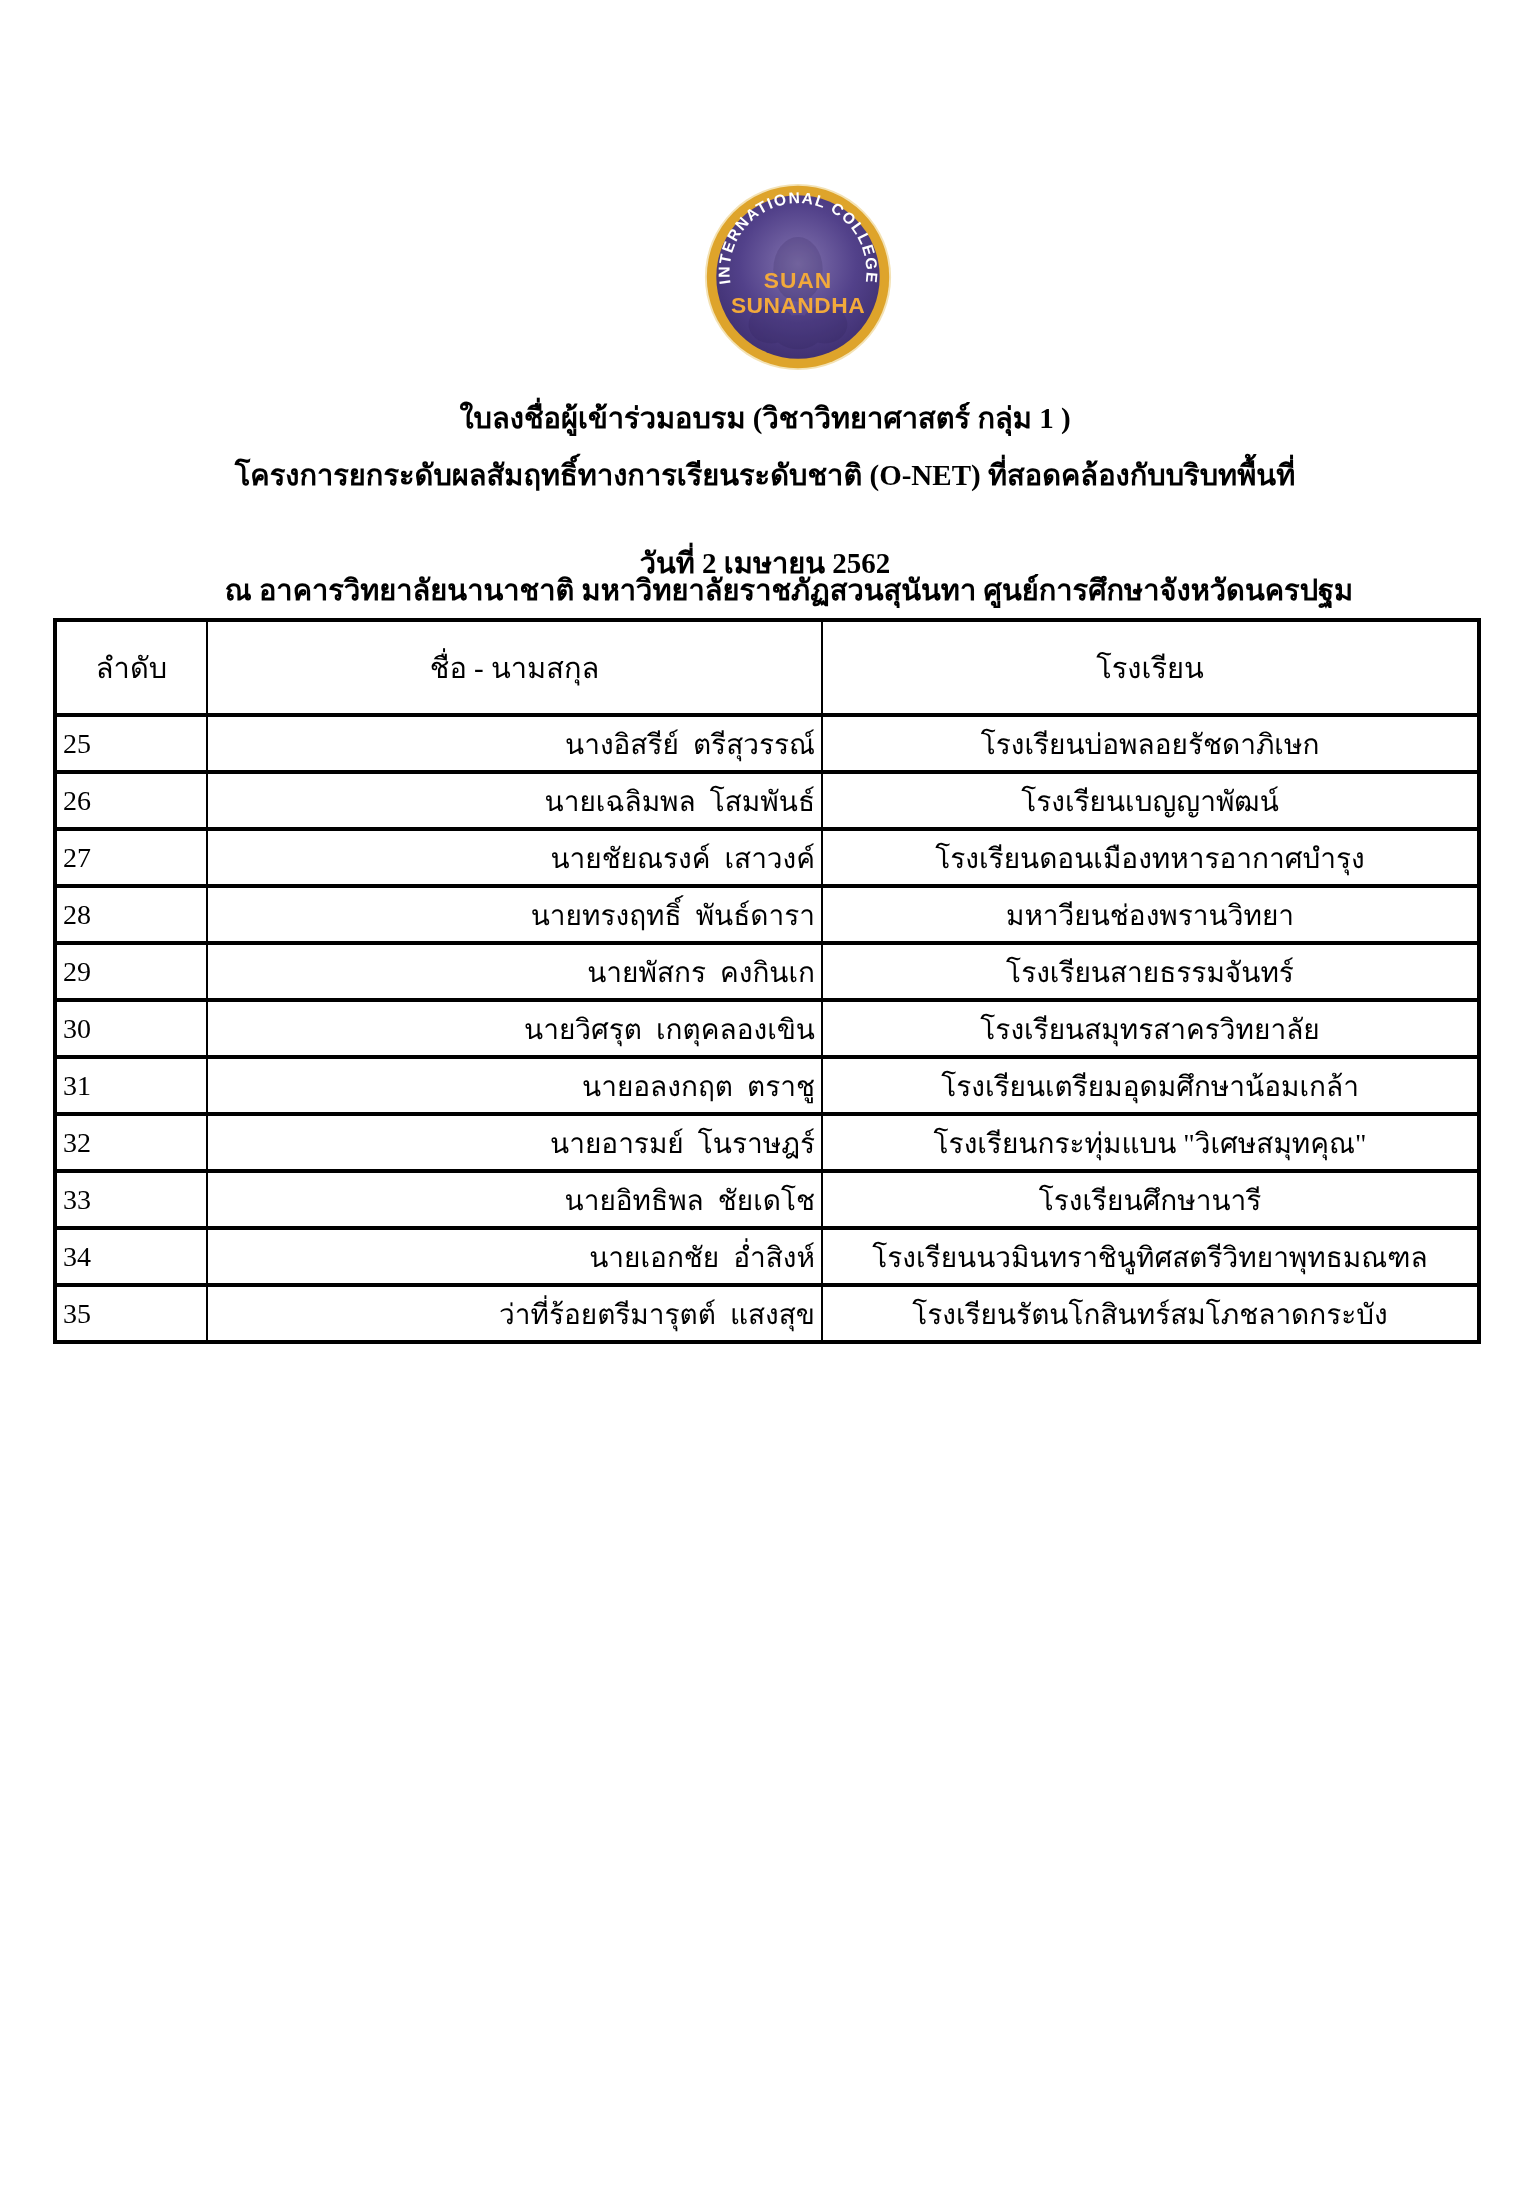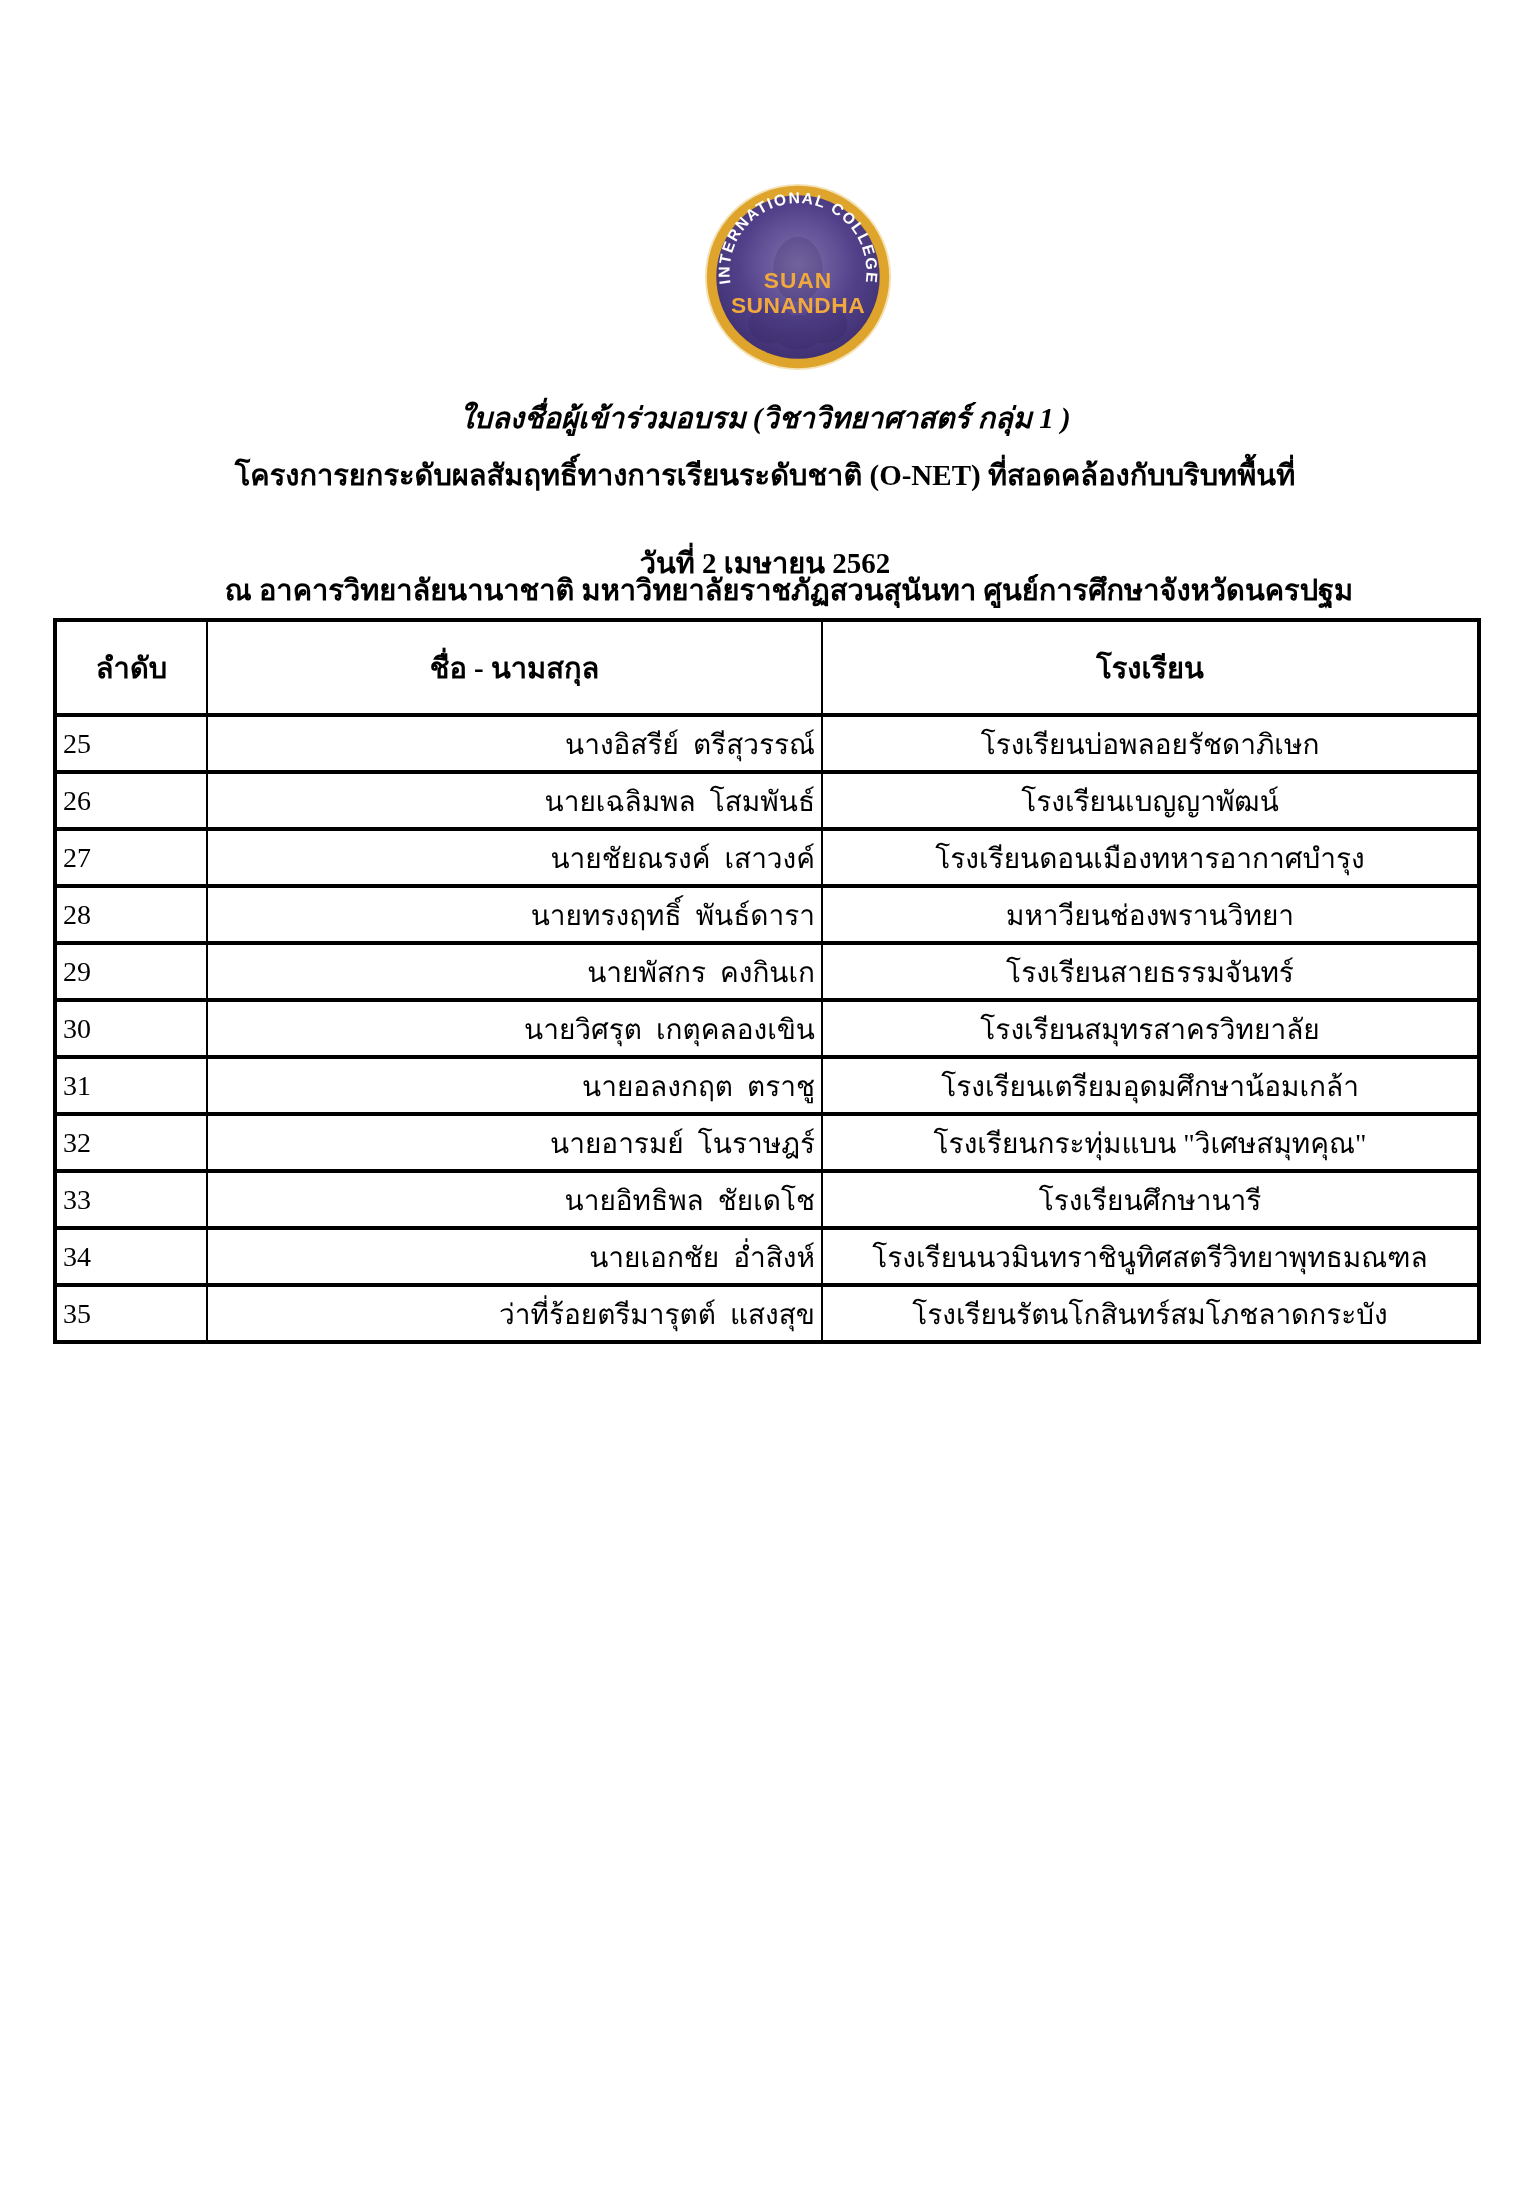--- a/index.html
+++ b/index.html
@@ -27,21 +27,21 @@
   
   .title-line {
     position: absolute;
     left: 0; width: 100%;
     text-align: center;
     font-weight: bold;
     font-size: 29px;
     line-height: 44px;
     white-space: pre-wrap;
   }
-  .title-1 { top: 396px; font-style: italic; }
+  .title-1 { top: 396px; }
   .title-2 { top: 453px; }
   .title-3 { top: 541px; }
   .title-4 { top: 568px; padding-left: 48px; }
 
   
   table.signin {
     position: absolute;
     top: 618px; left: 53px;
     width: 1424px;
     border-collapse: collapse;
@@ -57,21 +57,21 @@
     white-space: pre-wrap;
     overflow: hidden;
   }
   table.signin { border: 4px solid #000; }
   col.c-no     { width: 152px; }
   col.c-name   { width: 615px; }
   col.c-school { width: 657px; }
 
   table.signin thead th {
     height: 95px;
-    font-weight: bold;
+    font-weight: normal;
     text-align: center;
     font-size: 29px;
   }
   table.signin tbody td {
     height: 57px;
     padding: 0 6px;
   }
   td.cell-no     { text-align: left; padding: 0; }
   td.cell-name   { text-align: right; }
   td.cell-school { text-align: center; }

